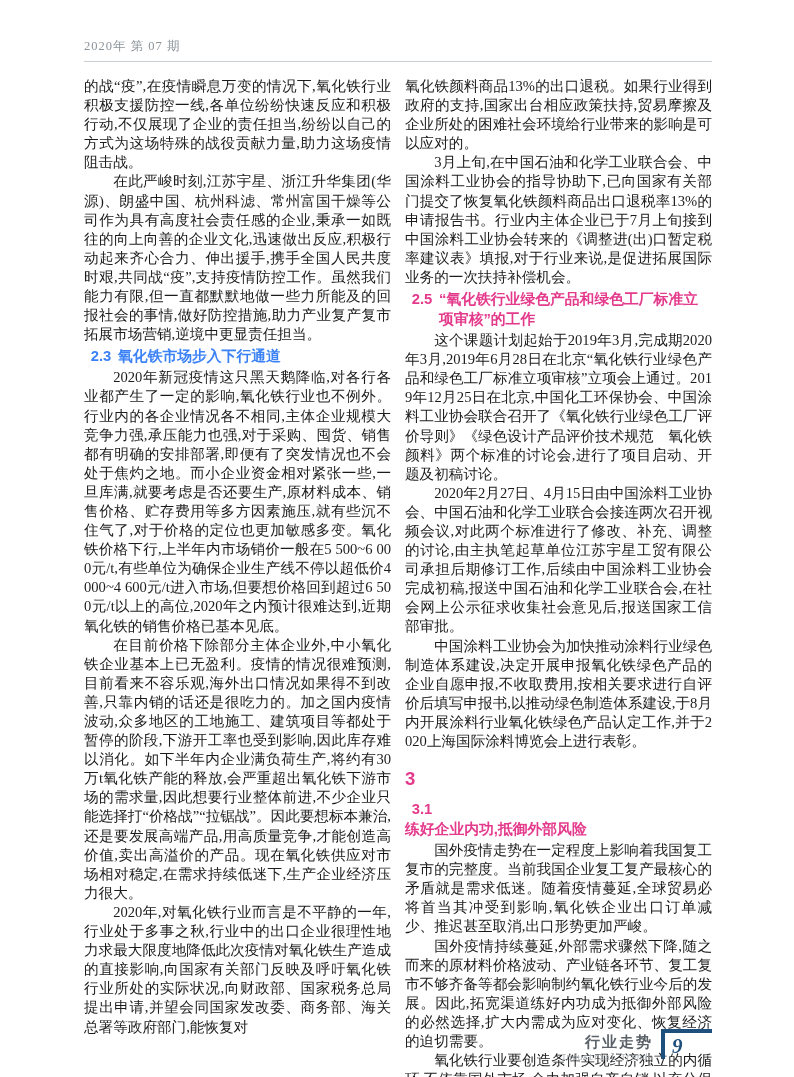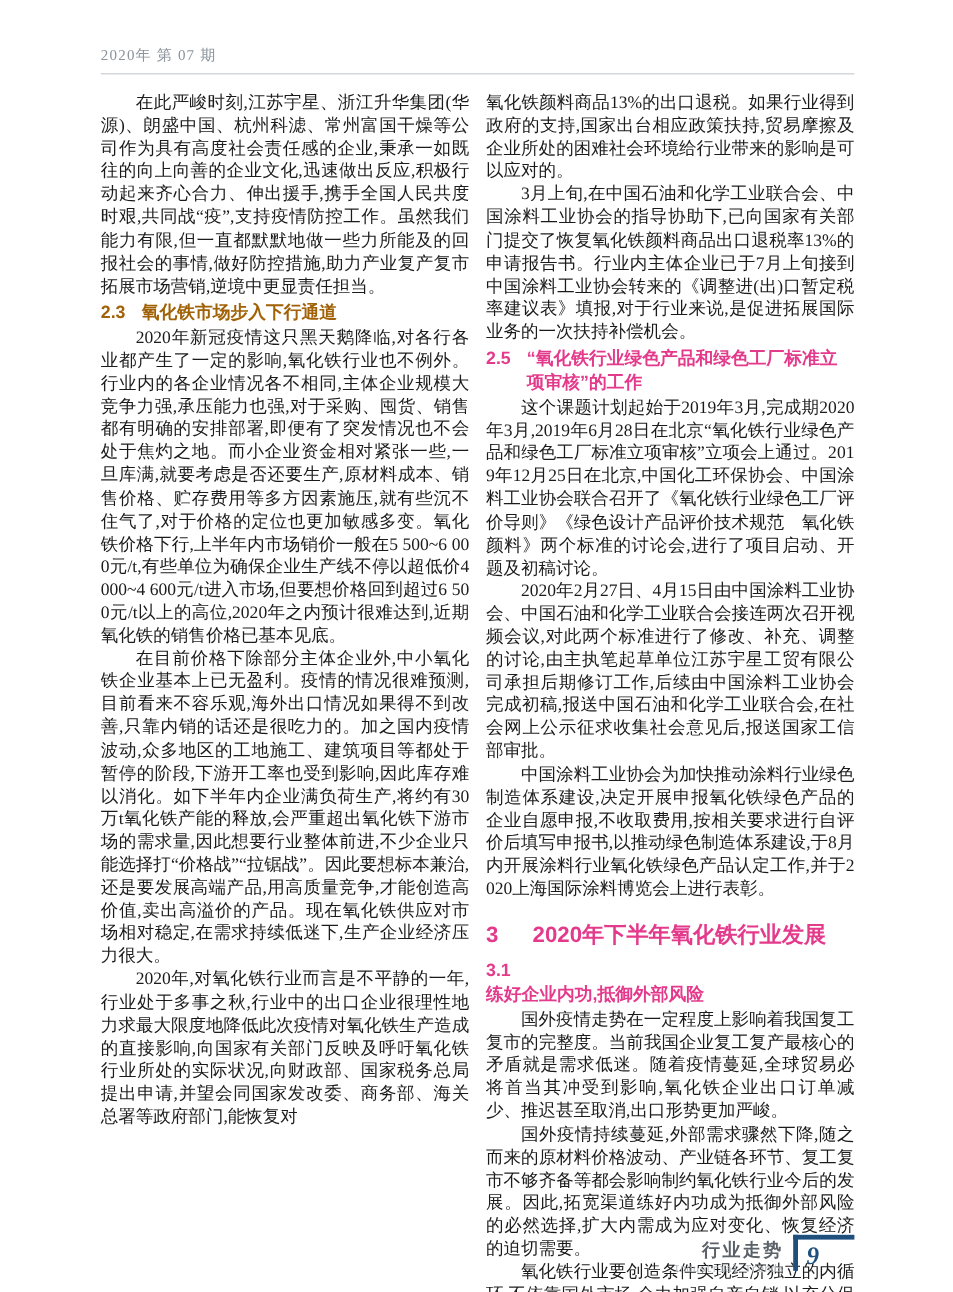--- a/index.html
+++ b/index.html
@@ -27,21 +27,21 @@
     word-break:break-all;
   }
   p.indent{text-indent:2em;}
   
   .h2{
     display:flex;align-items:flex-start;
     font-family:"Liberation Sans","DejaVu Sans",sans-serif;
     font-weight:bold;font-size:14.8px;line-height:20px;
     margin:2px 0 2px 0;
   }
-  .h2 .num{flex:none;width:2.3em;}
+  .h2 .num{flex:none;width:2.3em;text-align:center;}
   .h2 .ttl{flex:1;}
   
   .h1{
     display:flex;align-items:flex-start;
     font-family:"Liberation Sans","DejaVu Sans",sans-serif;
     font-weight:bold;font-size:18.5px;line-height:24px;
     margin:16px 0 8px 0;
   }
   .h1 .num{flex:none;width:2.1em;}
   
@@ -72,43 +72,43 @@
 
 <div class="page">
 
   <div class="page-header">
     <span class="left">2020年 第 07 期</span>
   </div>
 
   <div class="columns">
 
     <div class="col">
+      <p class="para">的战“疫”,在疫情瞬息万变的情况下,氧化铁行业积极支援防控一线,各单位纷纷快速反应和积极行动,不仅展现了企业的责任担当,纷纷以自己的方式为这场特殊的战役贡献力量,助力这场疫情阻击战。</p>
       <p class="para indent">在此严峻时刻,江苏宇星、浙江升华集团(华源)、朗盛中国、杭州科滤、常州富国干燥等公司作为具有高度社会责任感的企业,秉承一如既往的向上向善的企业文化,迅速做出反应,积极行动起来齐心合力、伸出援手,携手全国人民共度时艰,共同战“疫”,支持疫情防控工作。虽然我们能力有限,但一直都默默地做一些力所能及的回报社会的事情,做好防控措施,助力产业复产复市拓展市场营销,逆境中更显责任担当。</p>
-      <div class="h2 magenta" style="color: #a16207;">
+      <div class="h2 magenta" style="color: #3b82f6;">
         <span class="num">2.3</span>
         <span class="ttl">氧化铁市场步入下行通道</span>
       </div>
       <p class="para indent">2020年新冠疫情这只黑天鹅降临,对各行各业都产生了一定的影响,氧化铁行业也不例外。行业内的各企业情况各不相同,主体企业规模大竞争力强,承压能力也强,对于采购、囤货、销售都有明确的安排部署,即便有了突发情况也不会处于焦灼之地。而小企业资金相对紧张一些,一旦库满,就要考虑是否还要生产,原材料成本、销售价格、贮存费用等多方因素施压,就有些沉不住气了,对于价格的定位也更加敏感多变。氧化铁价格下行,上半年内市场销价一般在5 500~6 000元/t,有些单位为确保企业生产线不停以超低价4 000~4 600元/t进入市场,但要想价格回到超过6 500元/t以上的高位,2020年之内预计很难达到,近期氧化铁的销售价格已基本见底。</p>
       <p class="para indent">在目前价格下除部分主体企业外,中小氧化铁企业基本上已无盈利。疫情的情况很难预测,目前看来不容乐观,海外出口情况如果得不到改善,只靠内销的话还是很吃力的。加之国内疫情波动,众多地区的工地施工、建筑项目等都处于暂停的阶段,下游开工率也受到影响,因此库存难以消化。如下半年内企业满负荷生产,将约有30万t氧化铁产能的释放,会严重超出氧化铁下游市场的需求量,因此想要行业整体前进,不少企业只能选择打“价格战”“拉锯战”。因此要想标本兼治,还是要发展高端产品,用高质量竞争,才能创造高价值,卖出高溢价的产品。现在氧化铁供应对市场相对稳定,在需求持续低迷下,生产企业经济压力很大。</p>
       <p class="para indent">2020年,对氧化铁行业而言是不平静的一年,行业处于多事之秋,行业中的出口企业很理性地力求最大限度地降低此次疫情对氧化铁生产造成的直接影响,向国家有关部门反映及呼吁氧化铁行业所处的实际状况,向财政部、国家税务总局提出申请,并望会同国家发改委、商务部、海关总署等政府部门,能恢复对</p>
     </div>
 
     <div class="col">
       <p class="para">氧化铁颜料商品13%的出口退税。如果行业得到政府的支持,国家出台相应政策扶持,贸易摩擦及企业所处的困难社会环境给行业带来的影响是可以应对的。</p>
       <p class="para indent">3月上旬,在中国石油和化学工业联合会、中国涂料工业协会的指导协助下,已向国家有关部门提交了恢复氧化铁颜料商品出口退税率13%的申请报告书。行业内主体企业已于7月上旬接到中国涂料工业协会转来的《调整进(出)口暂定税率建议表》填报,对于行业来说,是促进拓展国际业务的一次扶持补偿机会。</p>
       <div class="h2 magenta" style="color: rgb(228, 58, 140);">
         <span class="num">2.5</span>
         <span class="ttl">“氧化铁行业绿色产品和绿色工厂标准立项审核”的工作</span>
       </div>
       <p class="para indent">这个课题计划起始于2019年3月,完成期2020年3月,2019年6月28日在北京“氧化铁行业绿色产品和绿色工厂标准立项审核”立项会上通过。2019年12月25日在北京,中国化工环保协会、中国涂料工业协会联合召开了《氧化铁行业绿色工厂评价导则》《绿色设计产品评价技术规范　氧化铁颜料》两个标准的讨论会,进行了项目启动、开题及初稿讨论。</p>
       <p class="para indent">2020年2月27日、4月15日由中国涂料工业协会、中国石油和化学工业联合会接连两次召开视频会议,对此两个标准进行了修改、补充、调整的讨论,由主执笔起草单位江苏宇星工贸有限公司承担后期修订工作,后续由中国涂料工业协会完成初稿,报送中国石油和化学工业联合会,在社会网上公示征求收集社会意见后,报送国家工信部审批。</p>
       <p class="para indent">中国涂料工业协会为加快推动涂料行业绿色制造体系建设,决定开展申报氧化铁绿色产品的企业自愿申报,不收取费用,按相关要求进行自评价后填写申报书,以推动绿色制造体系建设,于8月内开展涂料行业氧化铁绿色产品认定工作,并于2020上海国际涂料博览会上进行表彰。</p>
       <div class="h1 magenta" style="color: rgb(228, 58, 140);">
         <span class="num">3</span>
-        <span class="ttl">2020年下半年氧化铁行业发展</span>
       </div>
       <div class="h2 magenta" style="color: rgb(228, 58, 140); flex-direction: column;">
         <span class="num">3.1</span>
         <span class="ttl">练好企业内功,抵御外部风险</span>
       </div>
       <p class="para indent">国外疫情走势在一定程度上影响着我国复工复市的完整度。当前我国企业复工复产最核心的矛盾就是需求低迷。随着疫情蔓延,全球贸易必将首当其冲受到影响,氧化铁企业出口订单减少、推迟甚至取消,出口形势更加严峻。</p>
       <p class="para indent">国外疫情持续蔓延,外部需求骤然下降,随之而来的原材料价格波动、产业链各环节、复工复市不够齐备等都会影响制约氧化铁行业今后的发展。因此,拓宽渠道练好内功成为抵御外部风险的必然选择,扩大内需成为应对变化、恢复经济的迫切需要。</p>
       <p class="para indent">氧化铁行业要创造条件实现经济独立的内循环,不依靠国外市场,全力加强自产自销,以充分保障内</p>
     </div>
 

